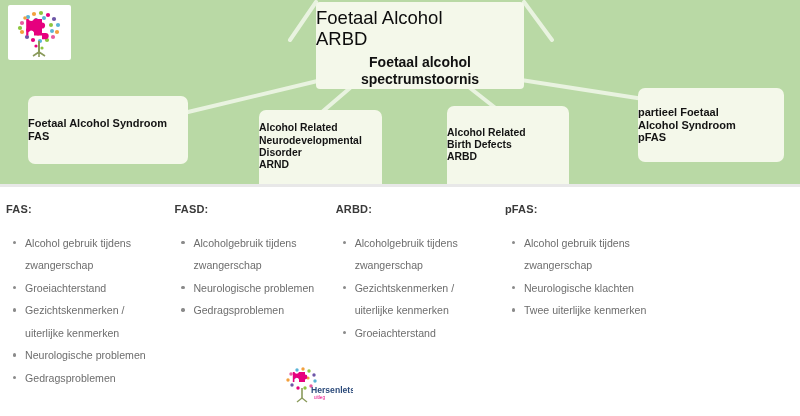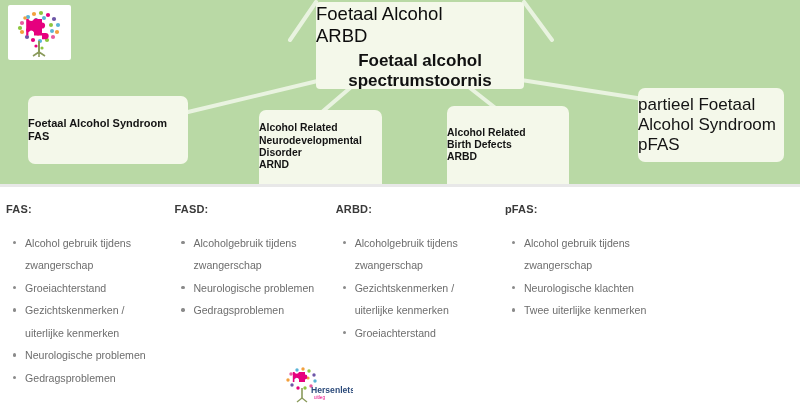--- a/index.html
+++ b/index.html
@@ -56,21 +56,21 @@
     height: 87px;
     border-radius: 4px;
     padding-top: 3px;
   }
   #root-box .root-title {
     font-size: 18.5px;
     line-height: 1.17;
     color: #0d0d0d;
   }
   #root-box .root-subtitle {
-    font-size: 17px;
+    font-size: 14px;
     font-weight: bold;
     margin-top: 4px;
     color: #111;
   }
 
   
   #fas-box {
     left: 28px;
     top: 96px;
     width: 160px;
@@ -96,22 +96,22 @@
     font-size: 10.4px;
     font-weight: bold;
     border-bottom-left-radius: 0;
     border-bottom-right-radius: 0;
   }
   #pfas-box {
     left: 638px;
     top: 88px;
     width: 146px;
     height: 74px;
-    font-size: 17px;
-    font-weight: normal;
+    font-size: 11px;
+    font-weight: bold;
   }
   .node-box .line { display: block; }
 
   
   #brand-logo-top {
     position: absolute;
     left: 8px;
     top: 5px;
     width: 63px;
     height: 55px;

